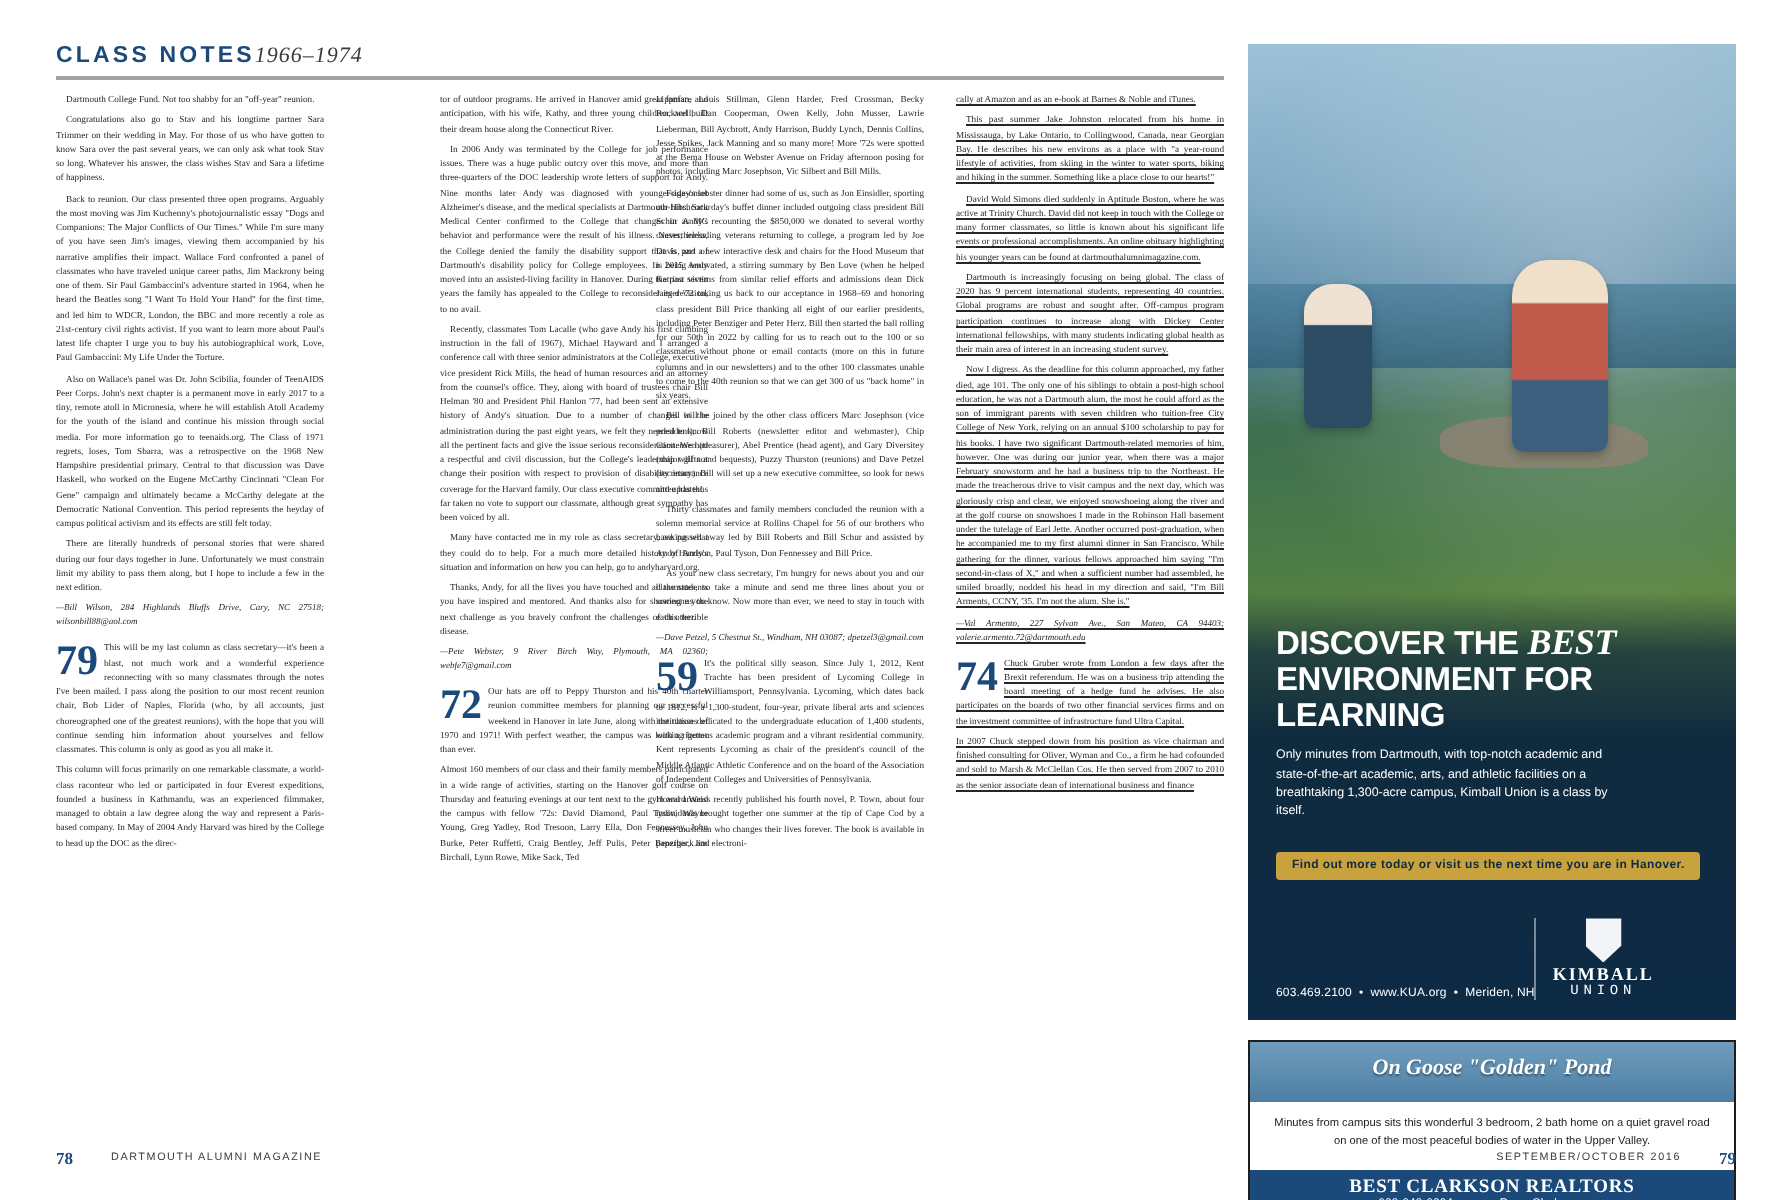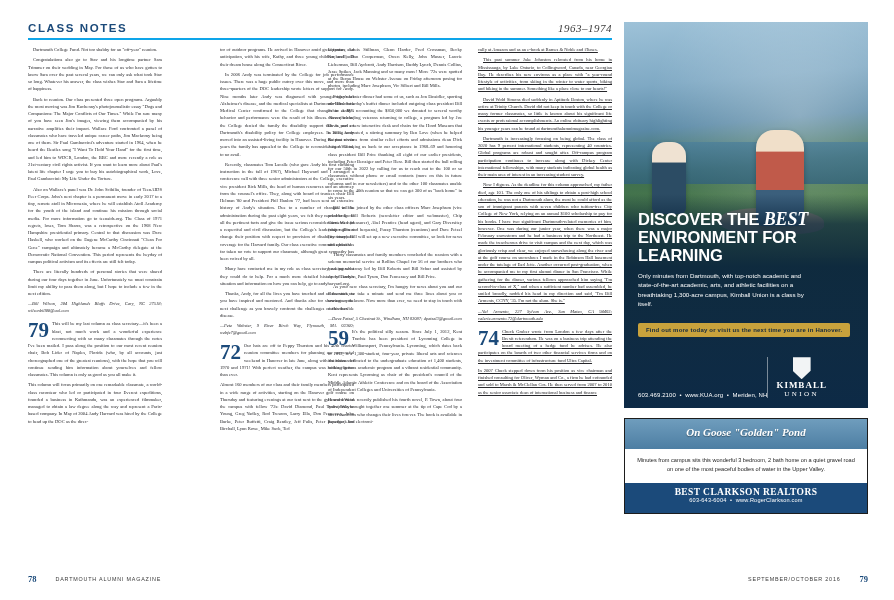--- a/index.html
+++ b/index.html
@@ -15,25 +15,25 @@
     font-family: "Liberation Serif", serif;
     overflow: hidden;
   }
 
   
   .masthead {
     position: absolute;
     left: 28px;
     top: 22px;
     width: 584px;
-    border-bottom: 2px solid #0ea5e9;
+    border-bottom: 2px solid #a3a3a3;
     padding-bottom: 4px;
     display: flex;
     align-items: baseline;
-    justify-content: space-between;
+    justify-content: flex-start;
   }
   .masthead .title {
     font-family: "Liberation Sans", sans-serif;
     font-weight: bold;
     font-size: 11.5px;
     letter-spacing: 1.6px;
     color: #1b4a7a;
   }
   .masthead .years {
     font-family: "Liberation Serif", serif;
@@ -92,21 +92,21 @@
     position: absolute;
     left: 624px;
     top: 22px;
     width: 244px;
   }
 
   
   .ku-ad {
     position: relative;
     width: 244px;
-    height: 386px;
+    height: 488px;
     overflow: hidden;
     background: #f9a8d4;
   }
   .ku-photo {
     position: absolute;
     inset: 0;
     background:
       radial-gradient(circle at 72% 24%, rgba(255,255,255,0.30), rgba(255,255,255,0) 44%),
       linear-gradient(175deg, #9ec2d8 0%, #7fa9c4 16%, #5b8aa7 27%, #3f6f50 38%, #4d7d45 52%, #6b8f3f 63%, #8aa74e 74%, #9fb85c 86%, #b3c96c 100%);
   }
@@ -203,21 +203,21 @@
     padding-left: 8px;
   }
   .ku-logo .shield {
     width: 18px; height: 22px;
     margin: 0 auto 2px auto;
     background: #ffffff;
     clip-path: polygon(0 0, 100% 0, 100% 62%, 50% 100%, 0 62%);
     opacity: 0.95;
   }
   .ku-logo .l1 { font-size: 9px; letter-spacing: 1px; font-weight: bold; }
-  .ku-logo .l2 { font-size: 7px; letter-spacing: 2.4px; }
+  .ku-logo .l2 { font-size: 7px; letter-spacing: 2.4px; font-family: Liberation Mono, monospace; }
 
   
   .gp-ad {
     position: relative;
     width: 244px;
     height: 96px;
     margin-top: 10px;
     border: 1px solid #1d1d1d;
     box-sizing: border-box;
     background: #ffffff;
@@ -291,21 +291,21 @@
     letter-spacing: 0;
   }
 </style>
 </head>
 <body>
 
 <div class="page">
 
   <div class="masthead">
     <div class="title">CLASS NOTES</div>
-    <div class="years">1963–1974</div>
+    <div class="years">1966–1974</div>
   </div>
 
   <div class="cols">
 
     <div class="col c1">
       <p>Dartmouth College Fund. Not too shabby for an "off-year" reunion.</p>
       <p>Congratulations also go to Stav and his longtime partner Sara Trimmer on their wedding in May. For those of us who have gotten to know Sara over the past several years, we can only ask what took Stav so long. Whatever his answer, the class wishes Stav and Sara a lifetime of happiness.</p>
       <p>Back to reunion. Our class presented three open programs. Arguably the most moving was Jim Kuchenny's photojournalistic essay "Dogs and Companions: The Major Conflicts of Our Times." While I'm sure many of you have seen Jim's images, viewing them accompanied by his narrative amplifies their impact. Wallace Ford confronted a panel of classmates who have traveled unique career paths, Jim Mackrony being one of them. Sir Paul Gambaccini's adventure started in 1964, when he heard the Beatles song "I Want To Hold Your Hand" for the first time, and led him to WDCR, London, the BBC and more recently a role as 21st-century civil rights activist. If you want to learn more about Paul's latest life chapter I urge you to buy his autobiographical work, Love, Paul Gambaccini: My Life Under the Torture.</p>
       <p>Also on Wallace's panel was Dr. John Scibilia, founder of TeenAIDS Peer Corps. John's next chapter is a permanent move in early 2017 to a tiny, remote atoll in Micronesia, where he will establish Atoll Academy for the youth of the island and continue his mission through social media. For more information go to teenaids.org. The Class of 1971 regrets, loses, Tom Sbarra, was a retrospective on the 1968 New Hampshire presidential primary. Central to that discussion was Dave Haskell, who worked on the Eugene McCarthy Cincinnati "Clean For Gene" campaign and ultimately became a McCarthy delegate at the Democratic National Convention. This period represents the heyday of campus political activism and its effects are still felt today.</p>
       <p>There are literally hundreds of personal stories that were shared during our four days together in June. Unfortunately we must constrain limit my ability to pass them along, but I hope to include a few in the next edition.</p>

